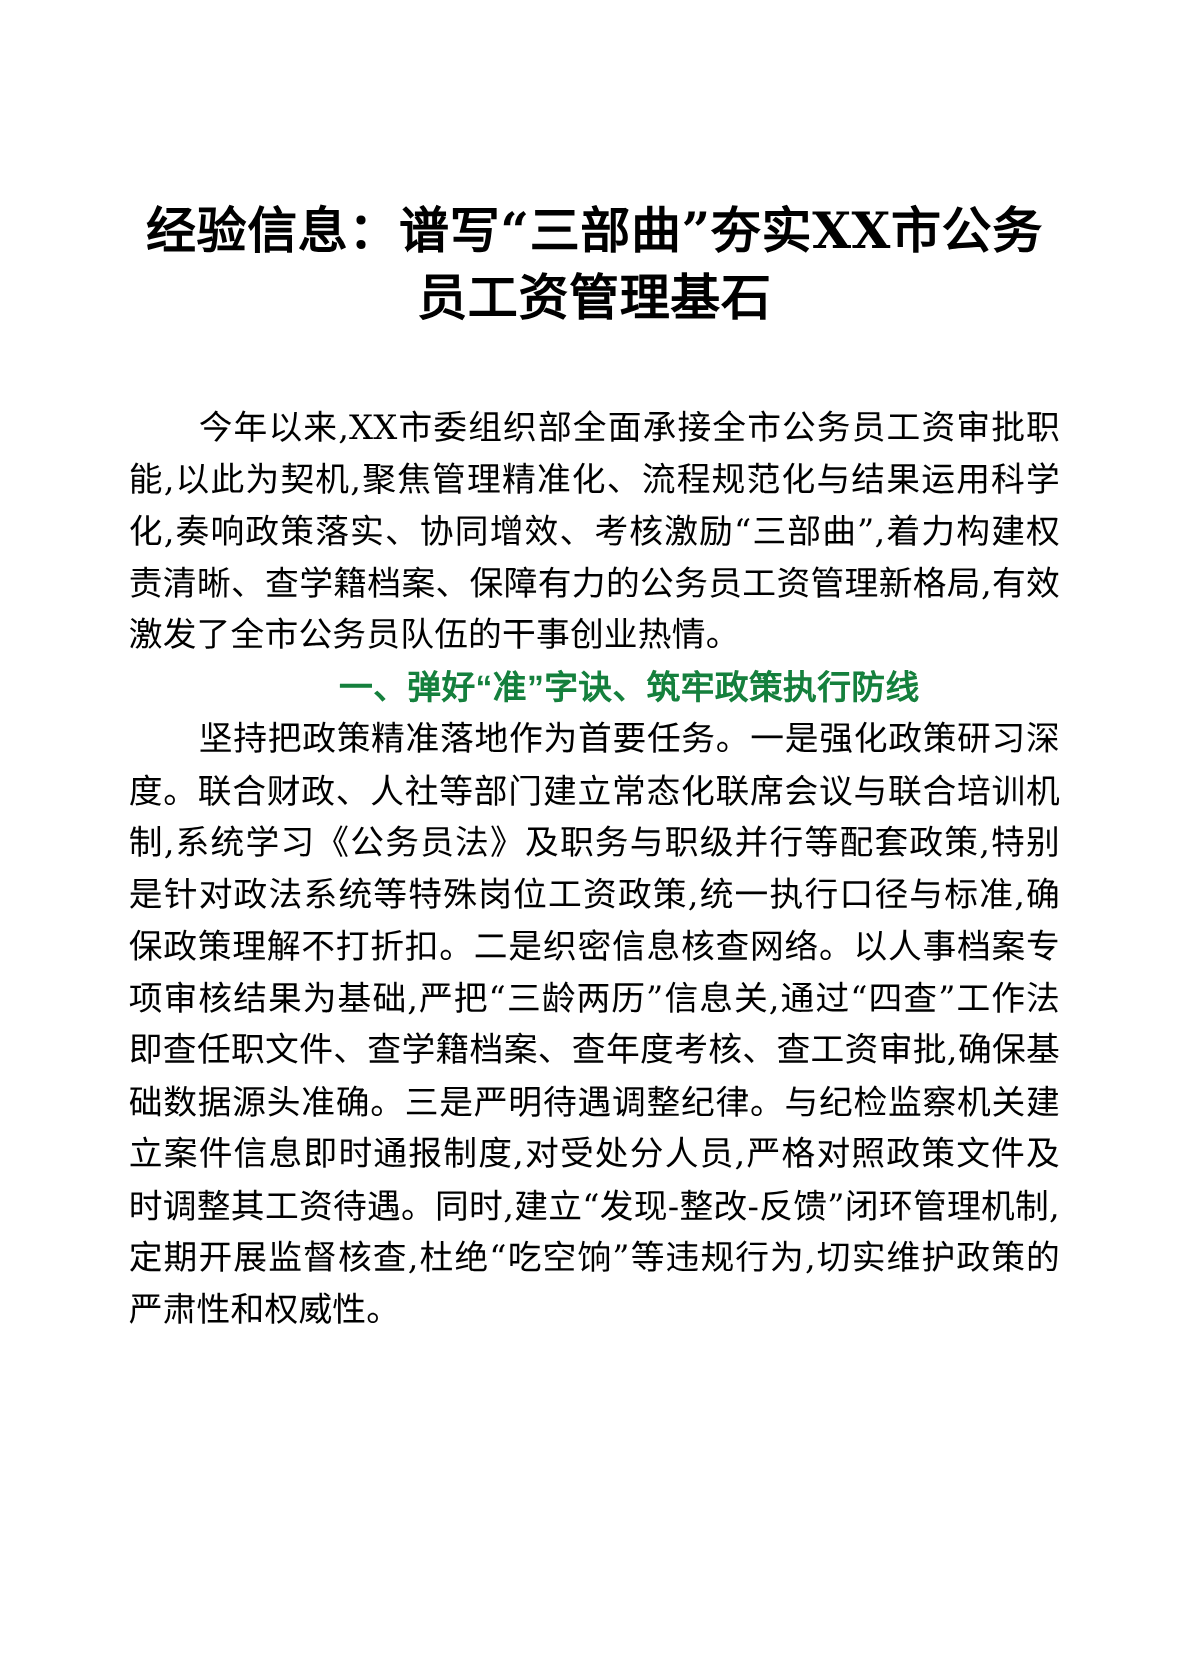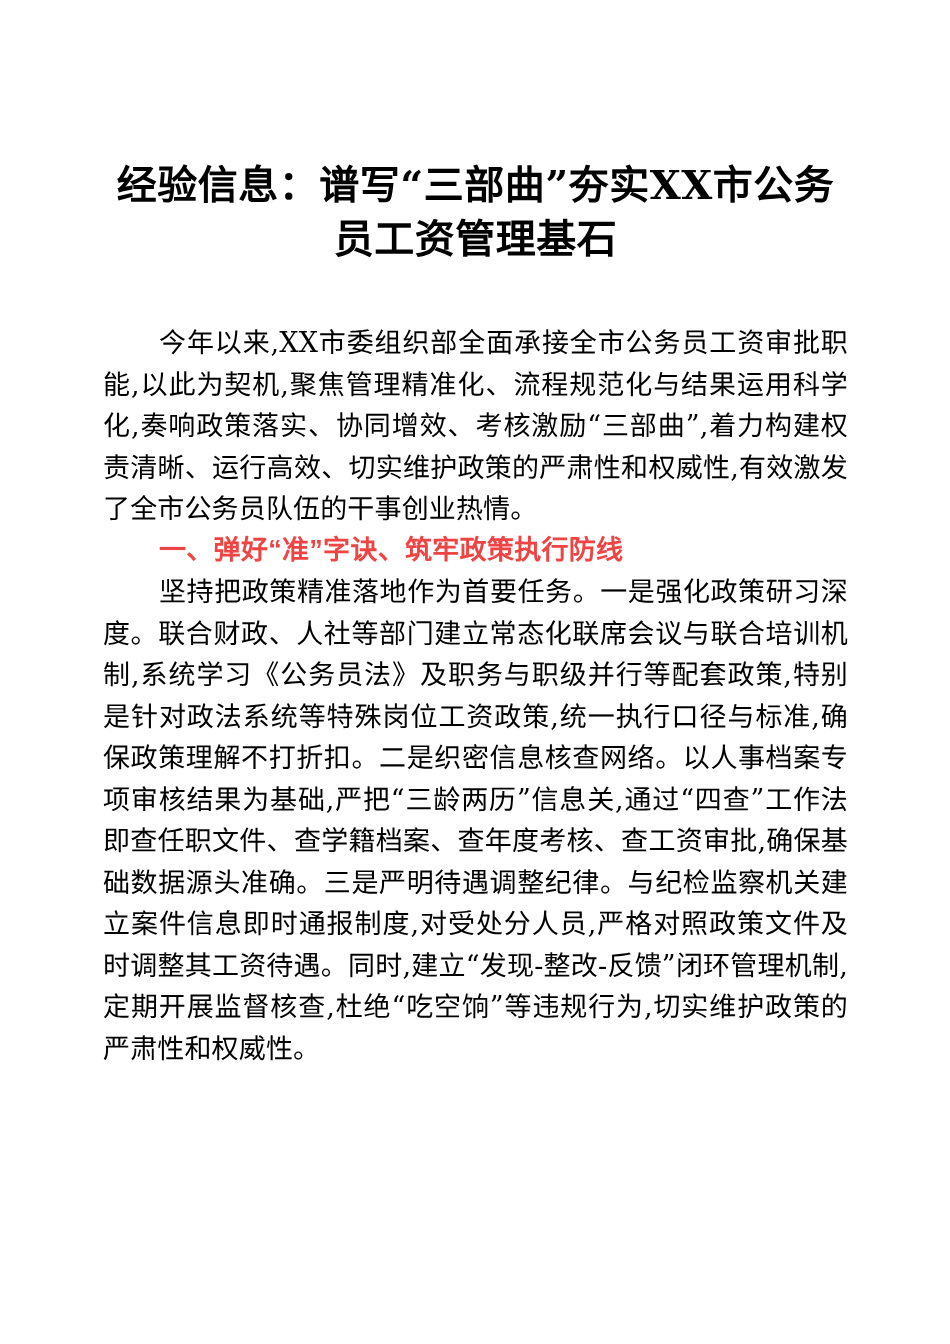--- a/index.html
+++ b/index.html
@@ -65,38 +65,39 @@
     letter-spacing: 0.15px;
   }
 
   h2.section-heading {
     margin: 0;
     padding: 0;
     font-family: "Liberation Sans", "DejaVu Sans", sans-serif;
     font-weight: 700;
     font-size: 27px;
     line-height: 41.5px;
-    color: #ef4444;
+    color: #15803d;
     text-indent: 56px;
     letter-spacing: 0.3px;
     word-break: break-all;
+    text-align: center;
   }
 </style>
 </head>
 <body>
 
 <div class="page">
 
   <div class="content">
 
     <h1 class="doc-title">经验信息：谱写“三部曲”夯实XX市公务员工资管理基石</h1>
 
     <div class="body-flow">
 
-      <p class="para">今年以来,XX市委组织部全面承接全市公务员工资审批职能,以此为契机,聚焦管理精准化、流程规范化与结果运用科学化,奏响政策落实、协同增效、考核激励“三部曲”,着力构建权责清晰、运行高效、切实维护政策的严肃性和权威性,有效激发了全市公务员队伍的干事创业热情。</p>
+      <p class="para">今年以来,XX市委组织部全面承接全市公务员工资审批职能,以此为契机,聚焦管理精准化、流程规范化与结果运用科学化,奏响政策落实、协同增效、考核激励“三部曲”,着力构建权责清晰、查学籍档案、保障有力的公务员工资管理新格局,有效激发了全市公务员队伍的干事创业热情。</p>
 
       <h2 class="section-heading">一、弹好“准”字诀、筑牢政策执行防线</h2>
 
       <p class="para">坚持把政策精准落地作为首要任务。一是强化政策研习深度。联合财政、人社等部门建立常态化联席会议与联合培训机制,系统学习《公务员法》及职务与职级并行等配套政策,特别是针对政法系统等特殊岗位工资政策,统一执行口径与标准,确保政策理解不打折扣。二是织密信息核查网络。以人事档案专项审核结果为基础,严把“三龄两历”信息关,通过“四查”工作法即查任职文件、查学籍档案、查年度考核、查工资审批,确保基础数据源头准确。三是严明待遇调整纪律。与纪检监察机关建立案件信息即时通报制度,对受处分人员,严格对照政策文件及时调整其工资待遇。同时,建立“发现-整改-反馈”闭环管理机制,定期开展监督核查,杜绝“吃空饷”等违规行为,切实维护政策的严肃性和权威性。</p>
 
       <h2 class="section-heading">二、下好“合”字棋、定期开展监督核查</h2>
 
     </div>
 
   </div>

